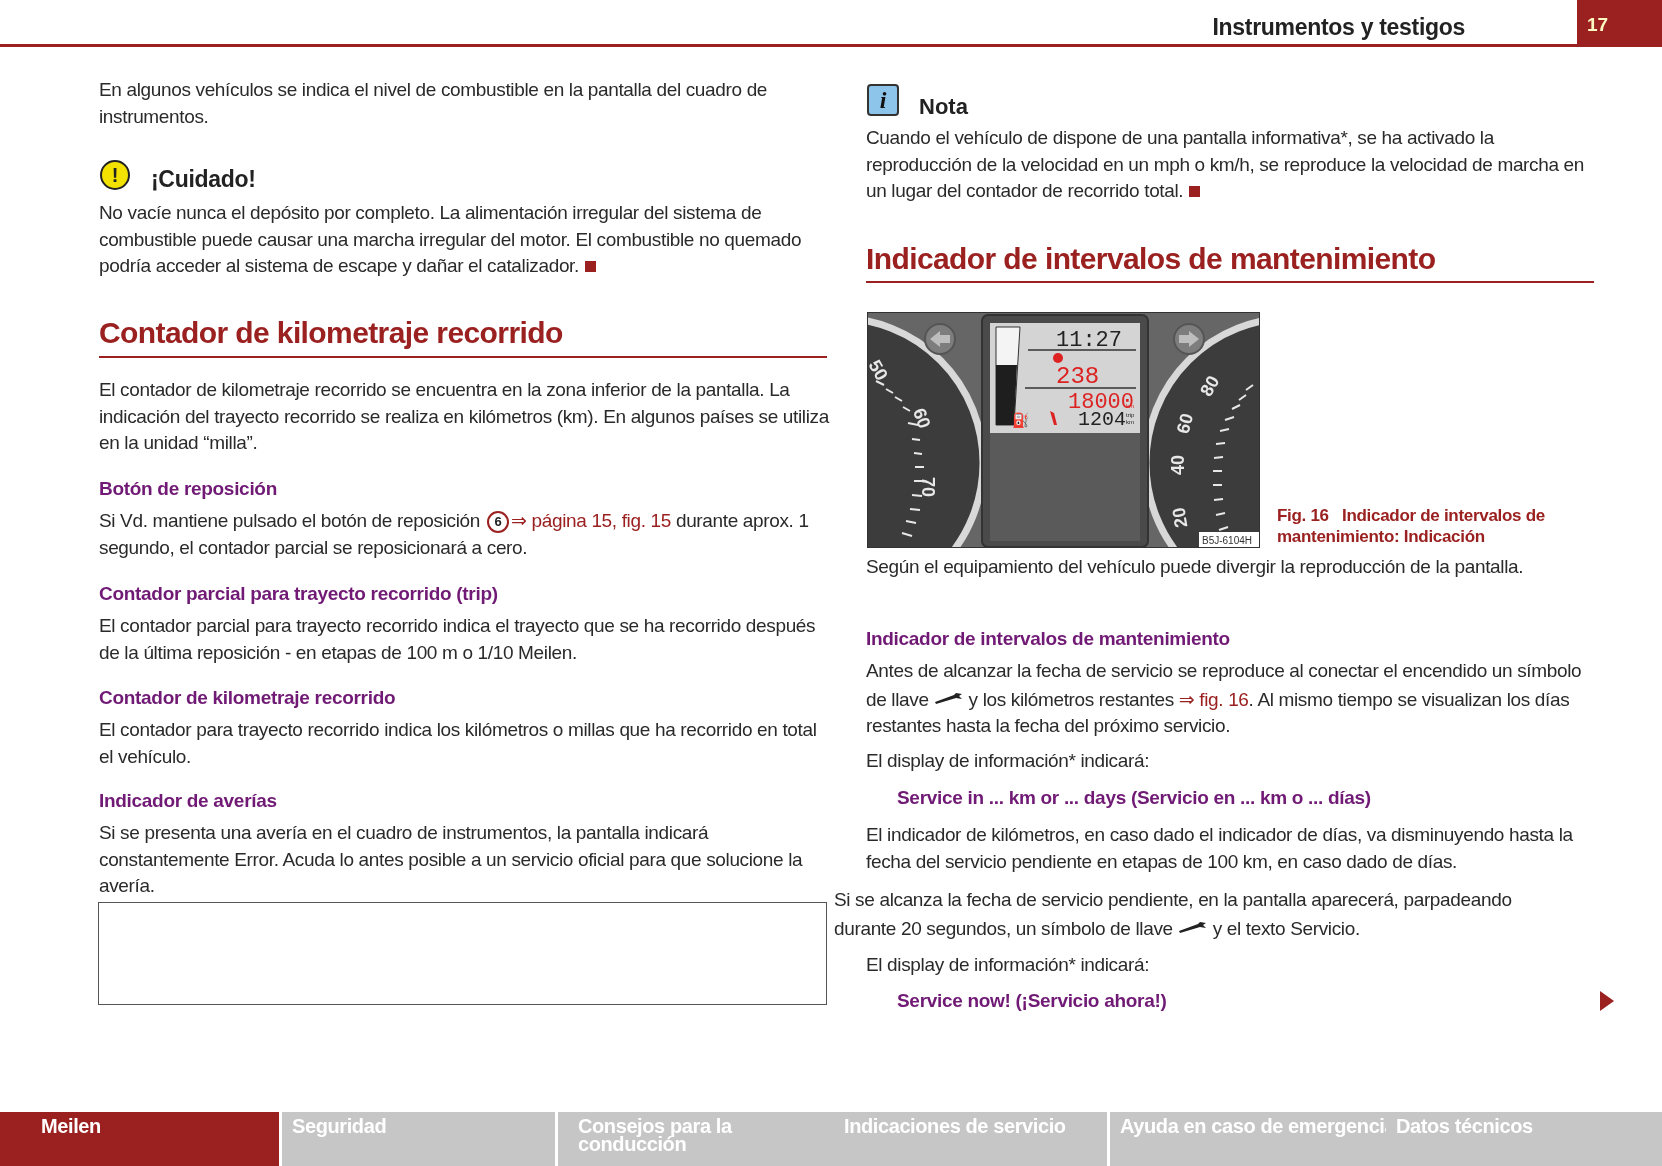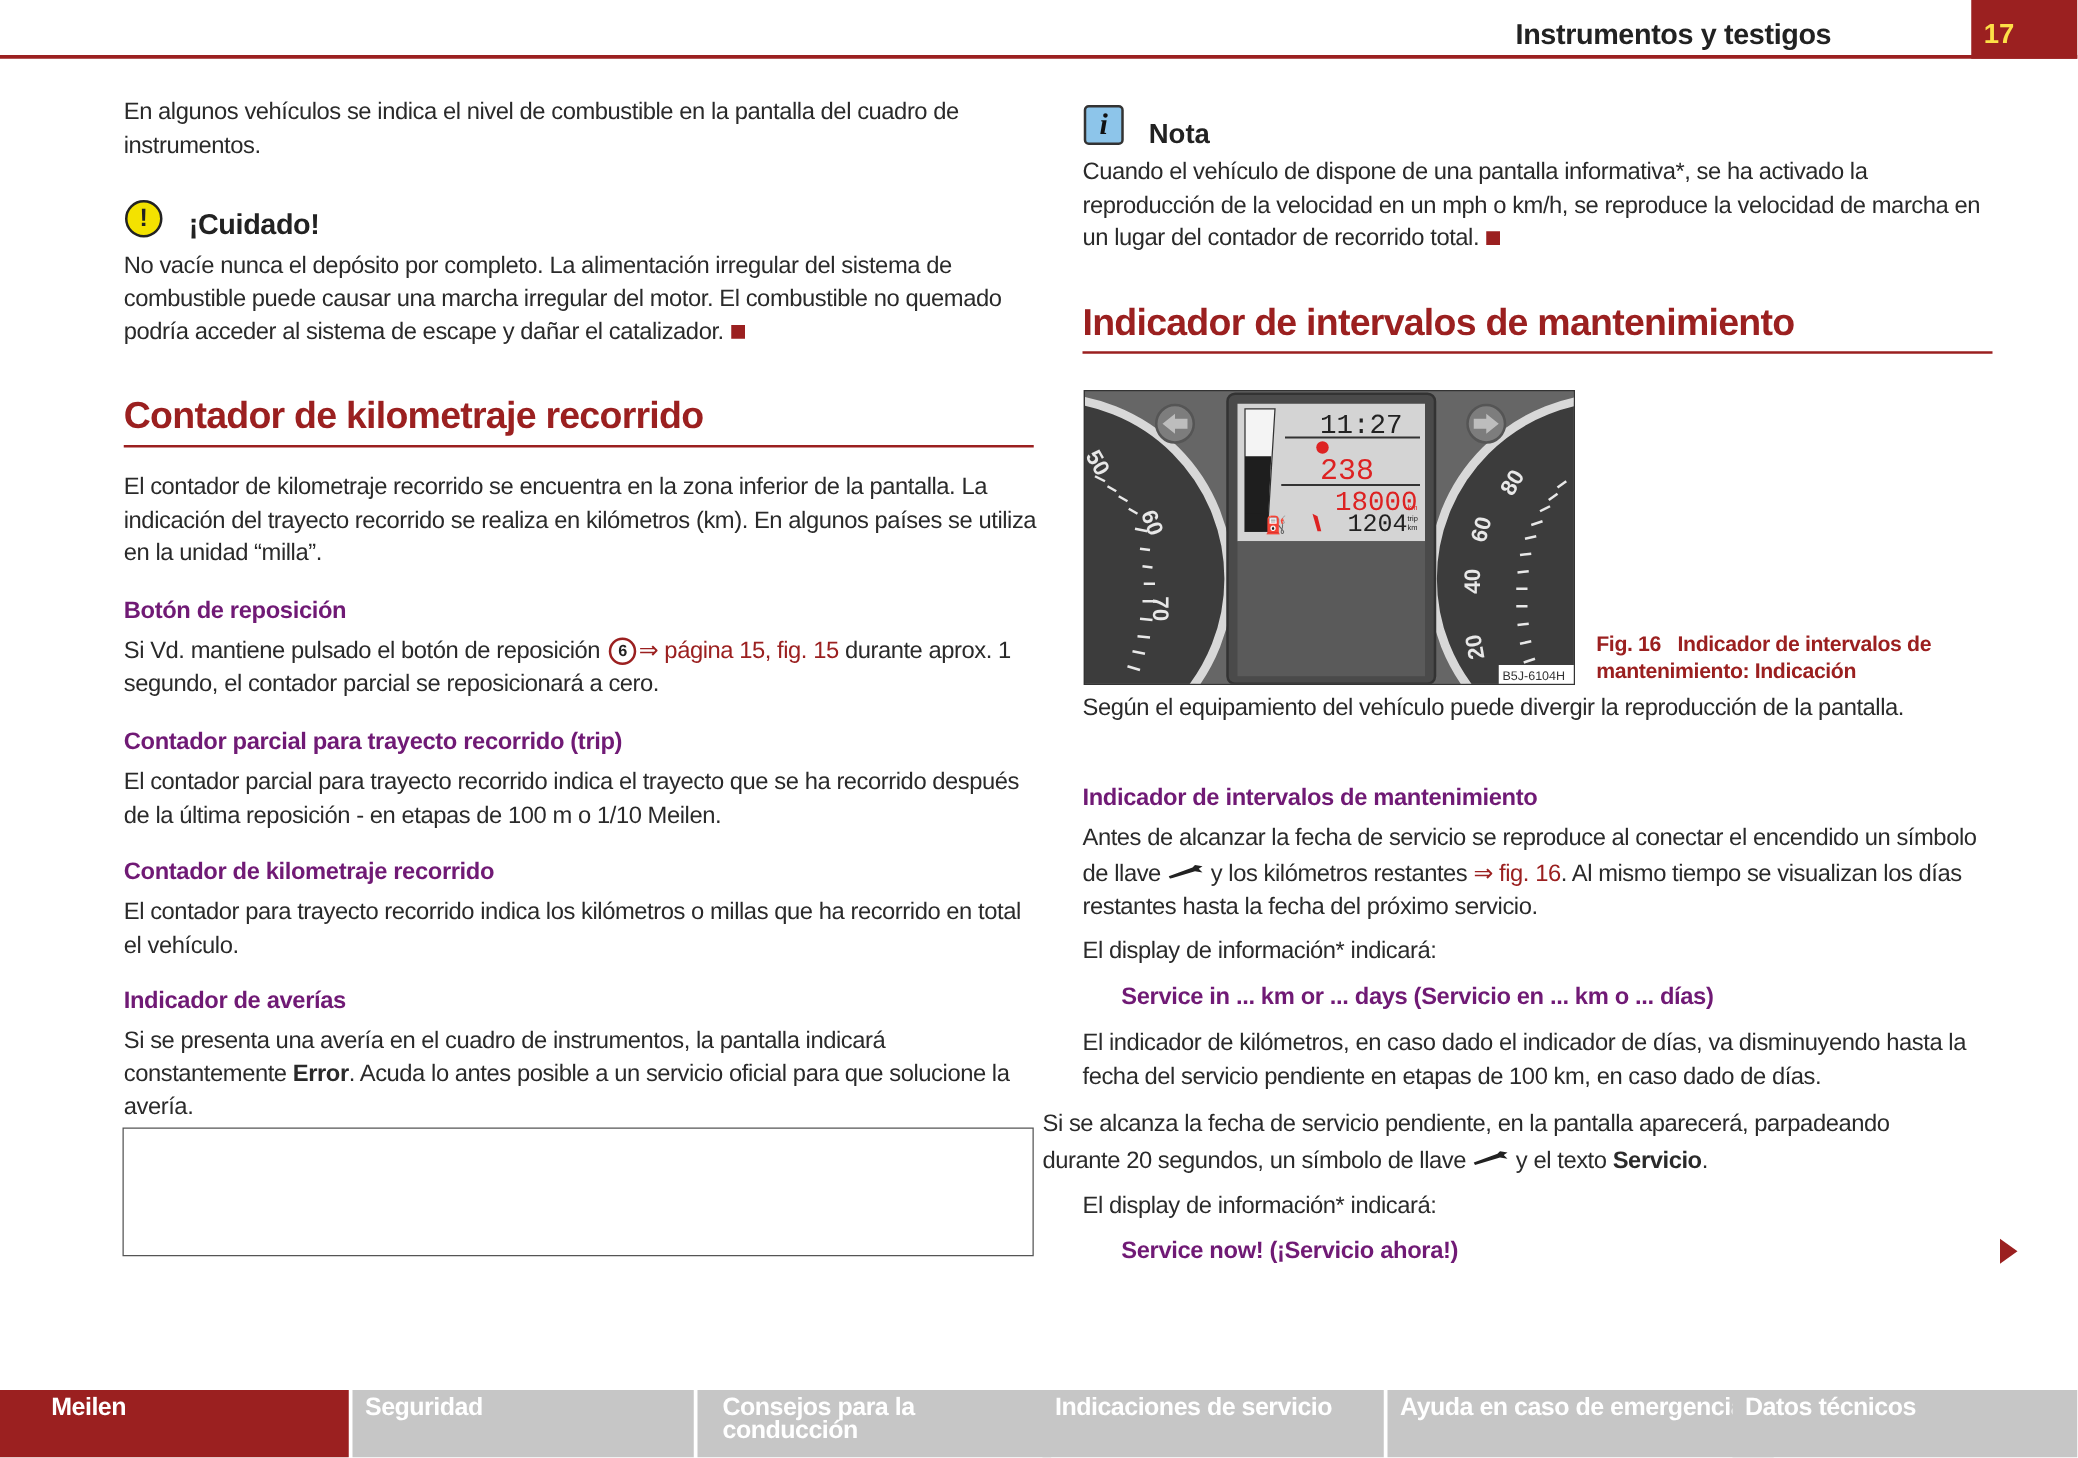--- a/index.html
+++ b/index.html
@@ -3,25 +3,25 @@
 <meta charset="utf-8">
 <style>
   * { box-sizing: border-box; margin: 0; padding: 0; }
   html, body { width: 1662px; height: 1166px; background: #ffffff; overflow: hidden; }
   body { position: relative; font-family: "Liberation Sans", sans-serif; color: #222; }
   .abs { position: absolute; }
 
   
   .hdr-rule { left: 0; top: 44px; width: 1662px; height: 3px; background: #9b2020; }
   .hdr-title { right: 197px; top: 14px; font-size: 23px; font-weight: bold; color: #222; letter-spacing: -0.3px; }
-  .hdr-page { left: 1577px; top: 0; width: 85px; height: 47px; background: #9b2020; color: #fde047; font-size: 22px; font-weight: bold; padding: 14px 0 0 10px; }
+  .hdr-page { left: 1577px; top: 0; width: 85px; height: 47px; background: #9b2020; color: #fef9c3; font-size: 19px; font-weight: bold; padding: 14px 0 0 10px; }
 
   
   .p { font-size: 19px; line-height: 26.5px; color: #2a2a2a; letter-spacing: -0.35px; }
-  .b { font-weight: bold; }
+  .b { font-weight: normal; }
   .h-sub { font-size: 19px; font-weight: bold; color: #701a75; letter-spacing: -0.3px; }
   .h-sec { font-size: 30px; font-weight: bold; color: #9b2020; letter-spacing: -0.6px; }
   .sec-rule { height: 2px; background: #9b2020; }
   .red { color: #9b2020; }
   .endmark { display: inline-block; width: 11px; height: 11px; background: #9b2020; margin-left: 6px; vertical-align: 0px; }
 
   .caution-icon { width: 30px; height: 30px; border-radius: 50%; background: #f3e200; border: 2px solid #222; text-align: center; font-weight: bold; font-size: 20px; line-height: 26px; color: #222; }
   .note-icon { width: 32px; height: 32px; border: 2px solid #333; border-radius: 4px; background: #8dc5ea; text-align: center; font-family: "Liberation Serif", serif; font-style: italic; font-weight: bold; font-size: 24px; line-height: 28px; color: #111; }
   .circ6 { display: inline-block; width: 22px; height: 22px; border: 2px solid #9b2020; border-radius: 50%; font-size: 13px; font-weight: bold; text-align: center; line-height: 18px; color: #222; vertical-align: 1px; margin: 0 2px; }
 

